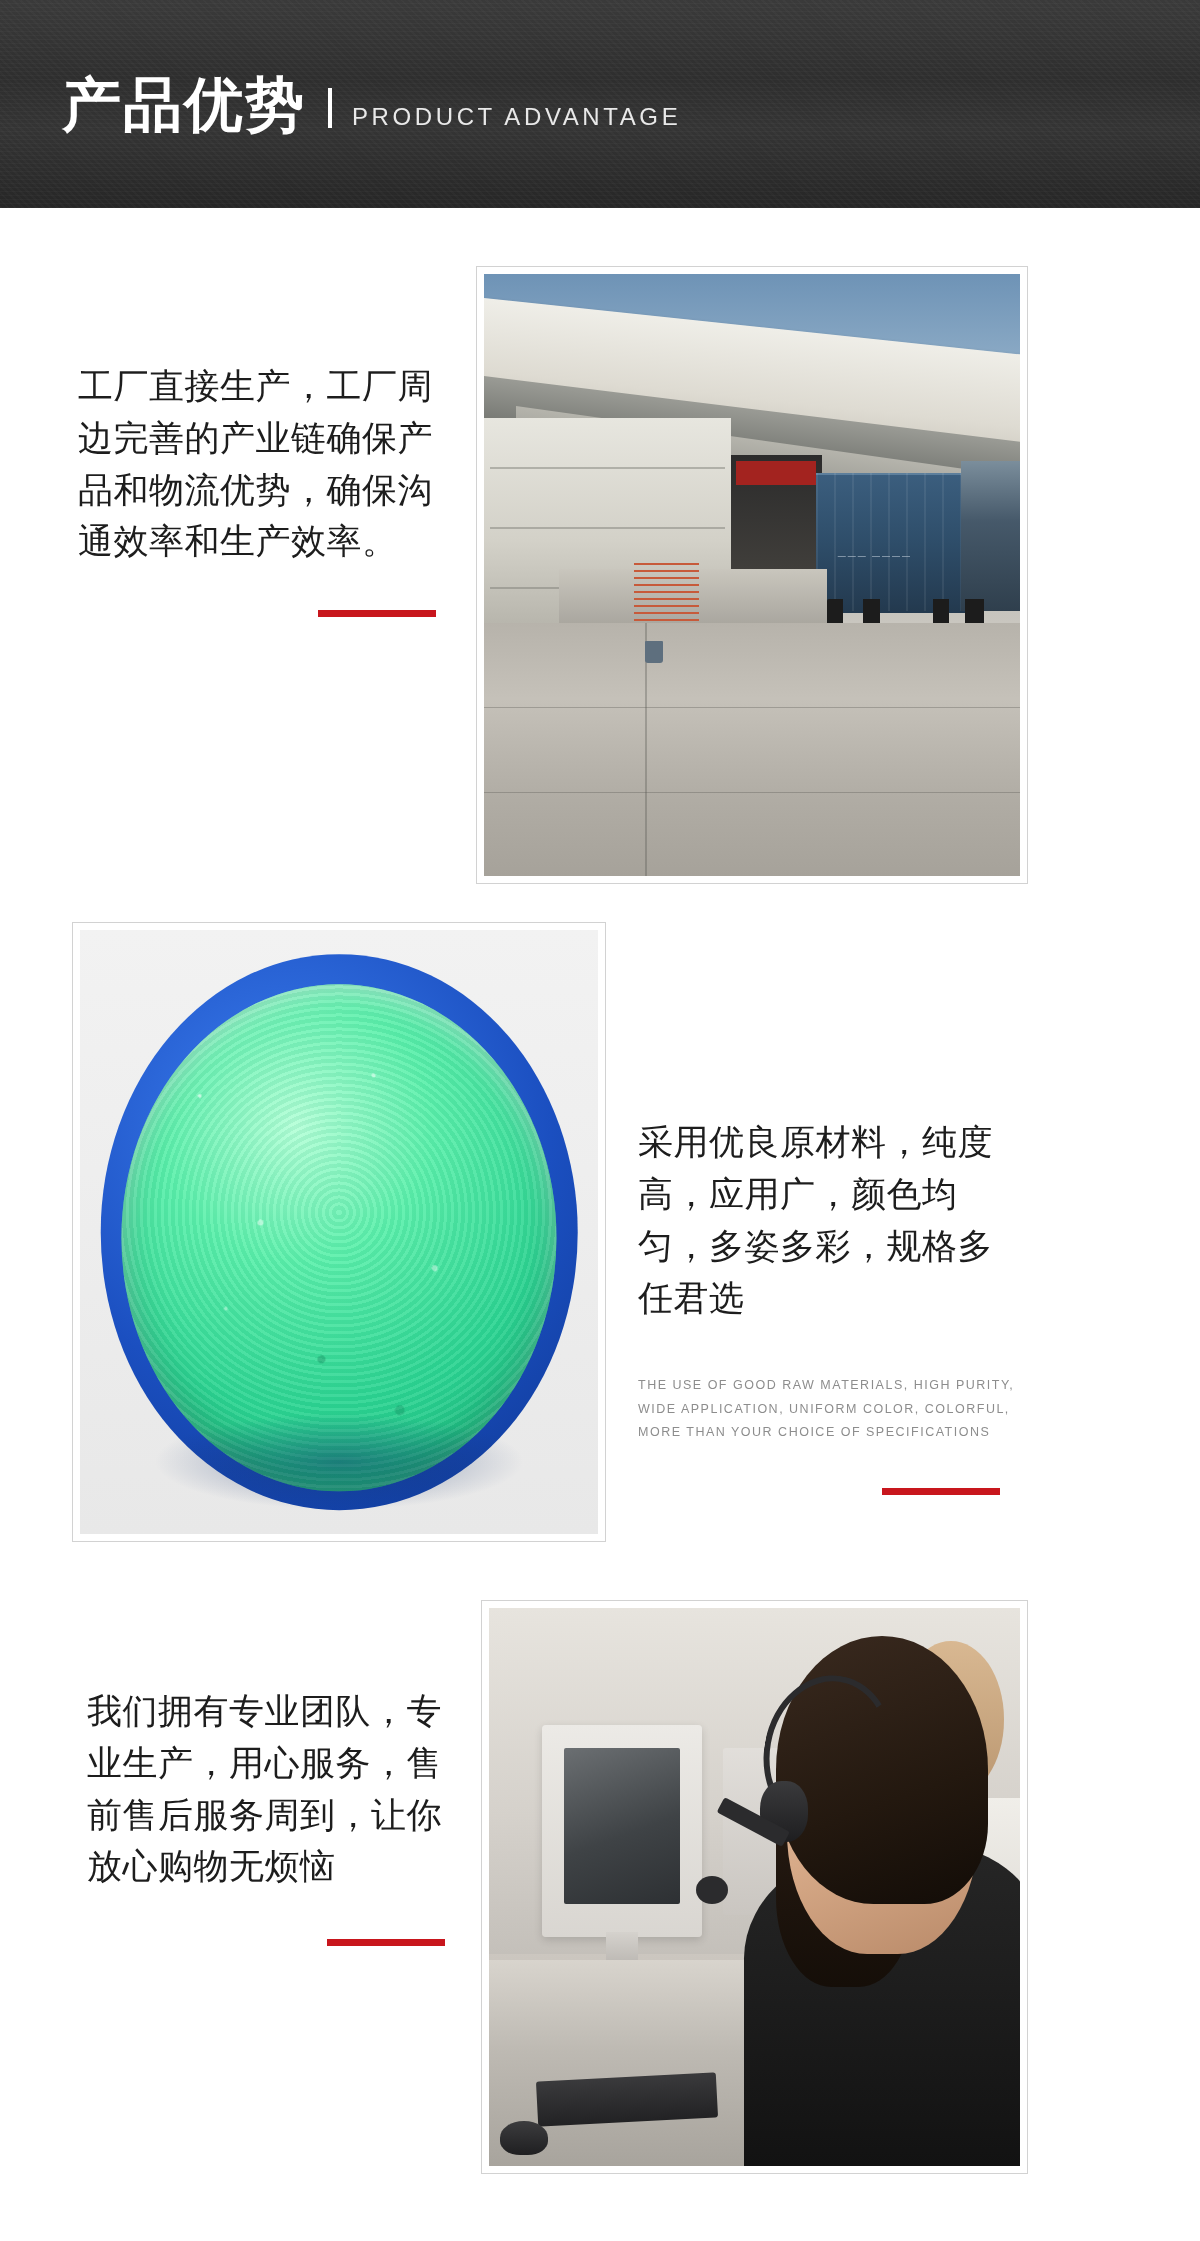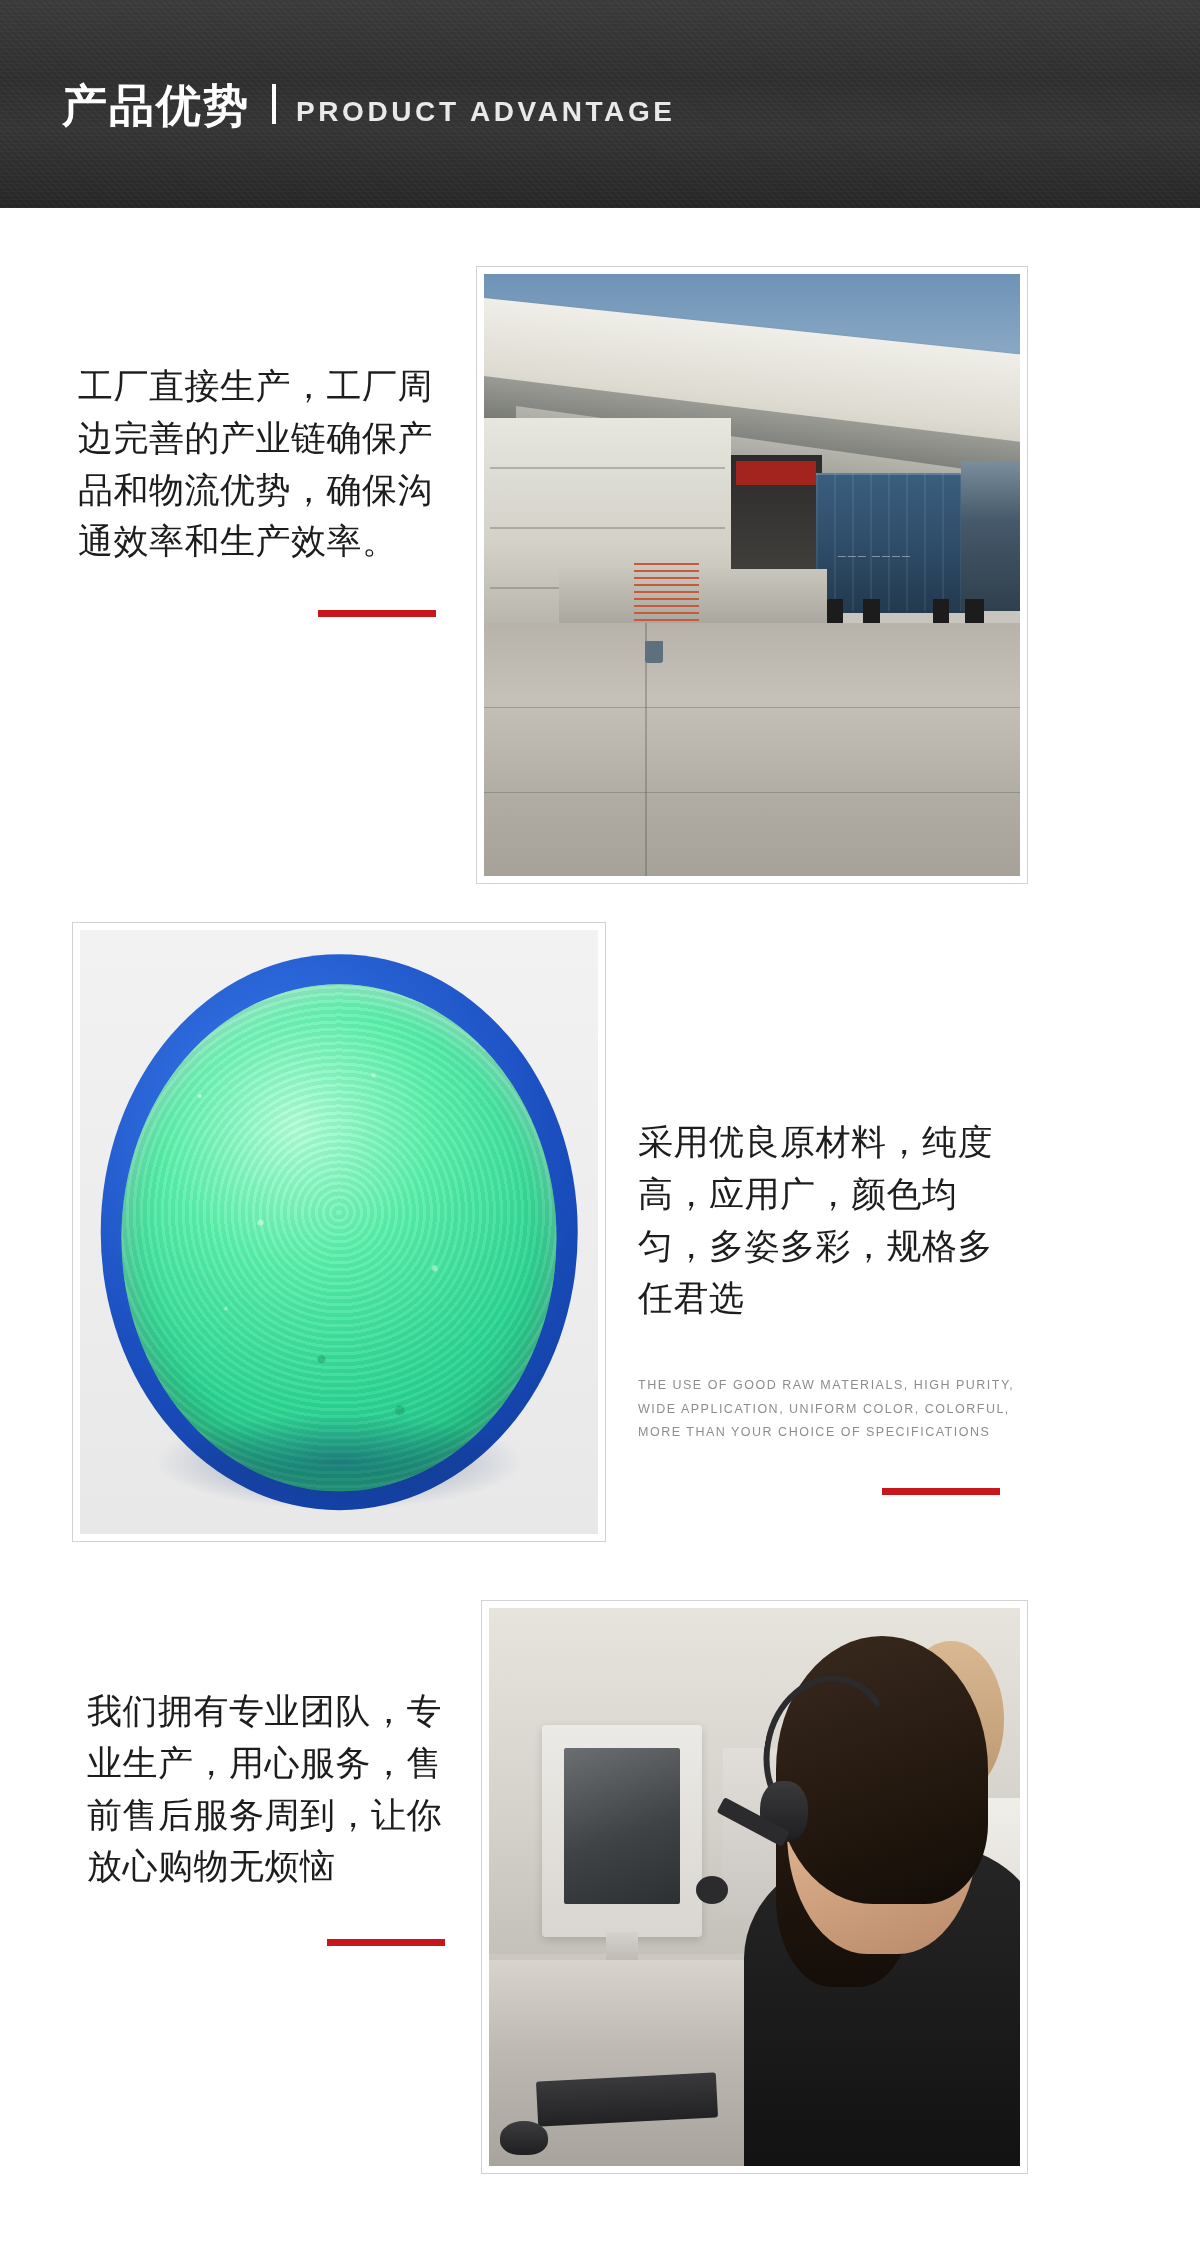--- a/index.html
+++ b/index.html
@@ -42,41 +42,41 @@
     pointer-events: none;
   }
   .banner-inner {
     position: relative;
     z-index: 2;
     display: flex;
     align-items: baseline;
     padding-left: 62px;
   }
   .banner-cn {
-    font-size: 45px;
+    font-size: 59px;
     font-weight: bold;
     color: #ffffff;
     letter-spacing: 2px;
     line-height: 1;
     font-family: "DejaVu Sans", "Liberation Sans", sans-serif;
   }
   .banner-divider {
     display: inline-block;
     width: 4px;
     height: 40px;
     background: #ffffff;
     margin: 0 20px 0 22px;
     position: relative;
     top: 3px;
   }
   .banner-en {
-    font-size: 28px;
+    font-size: 24px;
     color: #e9e9e9;
     letter-spacing: 3.6px;
-    font-weight: bold;
+    font-weight: normal;
     line-height: 1;
   }
 
   
   .block {
     position: relative;
     width: 1200px;
   }
   .row {
     display: flex;

